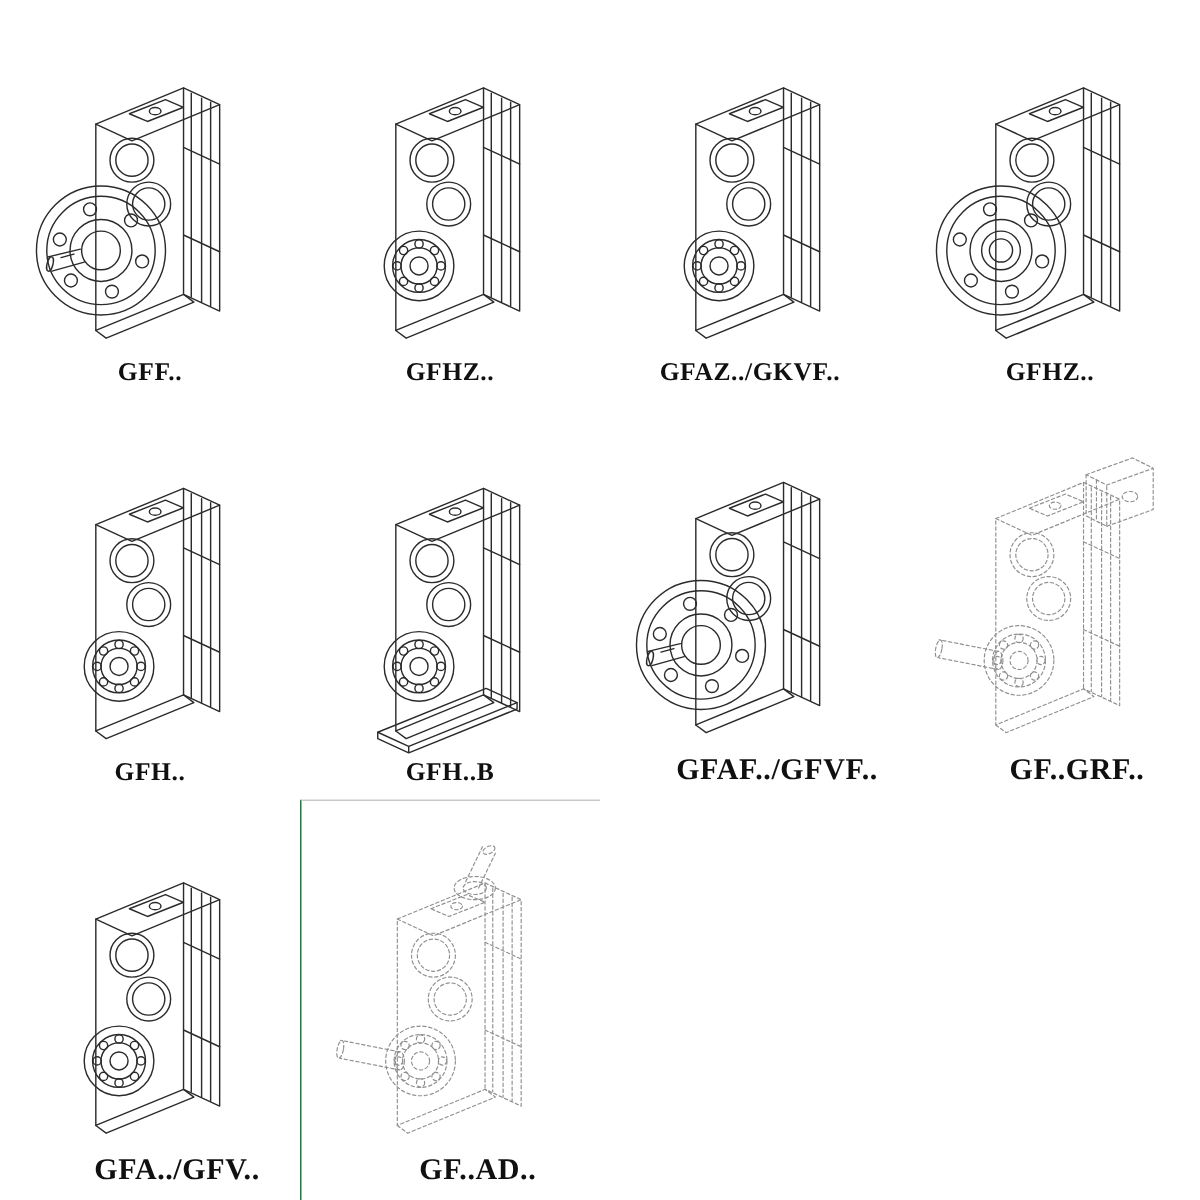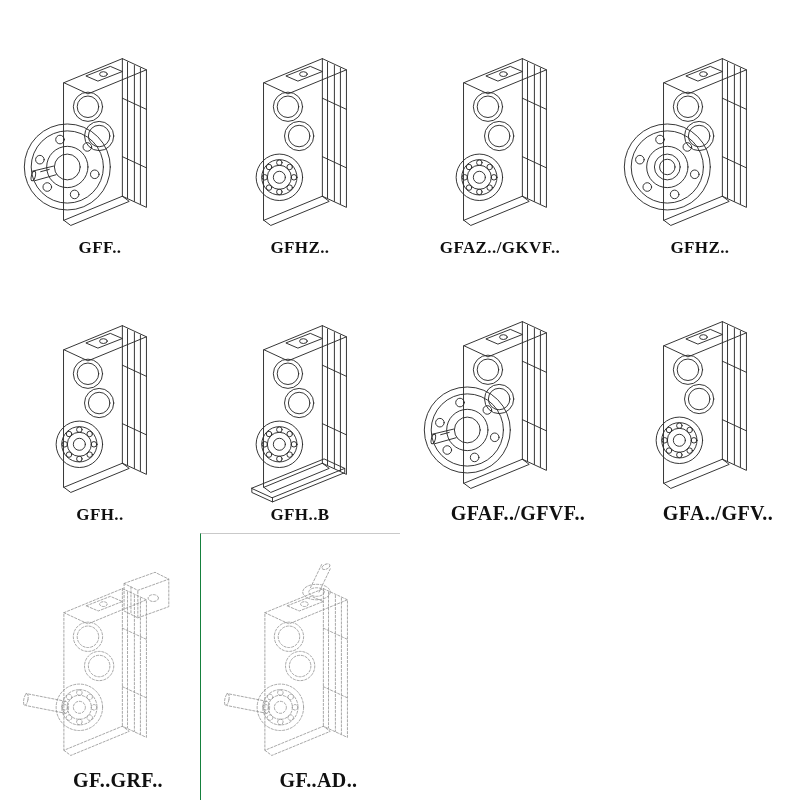--- a/index.html
+++ b/index.html
@@ -185,39 +185,39 @@
     <svg class="drawing solid" viewBox="0 0 200 230">
       <use href="#sym-housing"></use>
       <use href="#sym-bores"></use>
       <use href="#sym-flange"></use>
       <use href="#sym-shaft"></use>
     </svg>
     <div class="label">GFAF../GFVF..</div>
   </div>
 
   <div class="cell row3">
-    <svg class="drawing solid" viewBox="0 0 200 230">
-      <use href="#sym-housing"></use>
-      <use href="#sym-bores"></use>
-      <use href="#sym-bearing"></use>
-    </svg>
-    <div class="label">GFA../GFV..</div>
-  </div>
-
-  <div class="cell row3">
     <svg class="drawing dashed" viewBox="0 0 200 230">
       <use href="#sym-housing"></use>
       <use href="#sym-bores"></use>
       <use href="#sym-bearing"></use>
       <use href="#sym-adapterblock"></use>
       <use href="#sym-sideshaft"></use>
     </svg>
     <div class="label">GF..GRF..</div>
   </div>
 
+  <div class="cell row3">
+    <svg class="drawing solid" viewBox="0 0 200 230">
+      <use href="#sym-housing"></use>
+      <use href="#sym-bores"></use>
+      <use href="#sym-bearing"></use>
+    </svg>
+    <div class="label">GFA../GFV..</div>
+  </div>
+
   <div class="cell row3 cell-ad">
     <svg class="drawing dashed" viewBox="0 0 200 230">
       <use href="#sym-housing"></use>
       <use href="#sym-bores"></use>
       <use href="#sym-bearing"></use>
       <use href="#sym-shaftstub"></use>
       <use href="#sym-sideshaft"></use>
     </svg>
     <div class="label">GF..AD..</div>
   </div>

